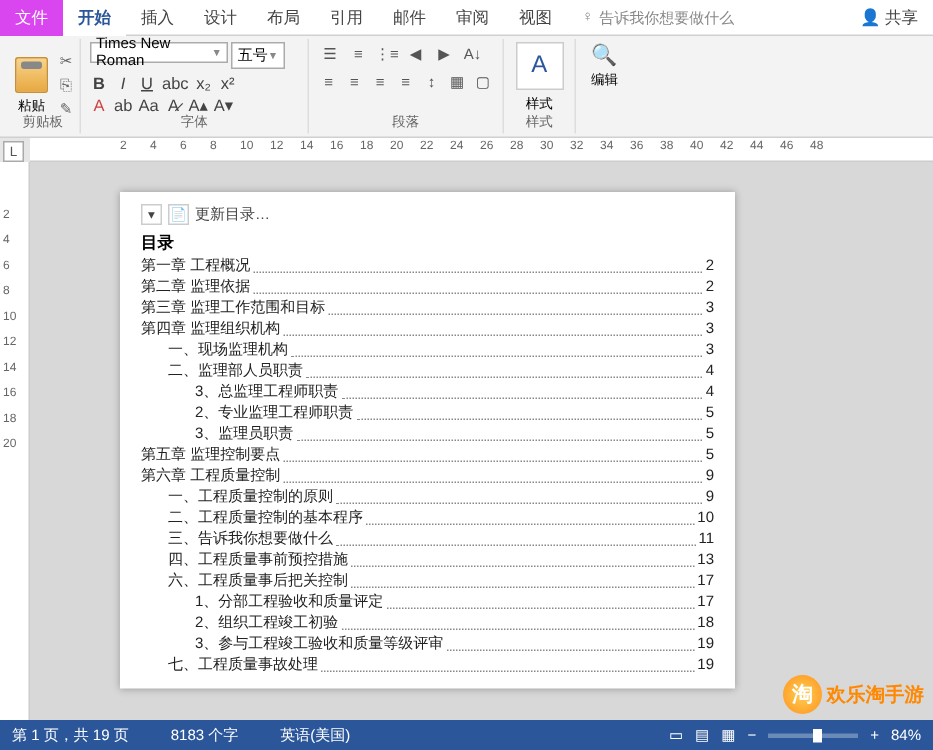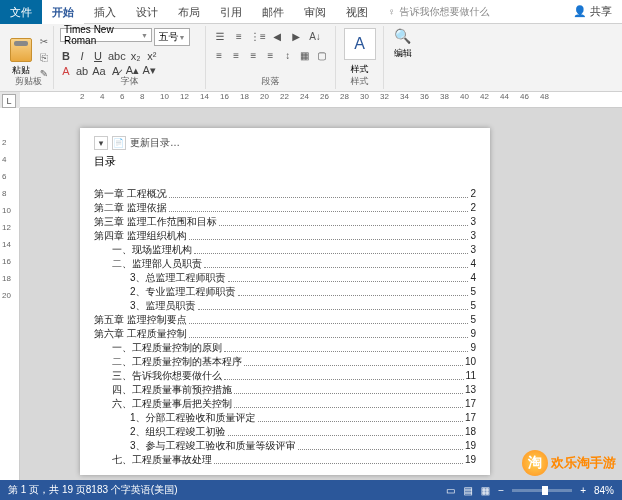--- a/index.html
+++ b/index.html
@@ -1,19 +1,19 @@
 <!DOCTYPE html>
 <html><head>
 <meta charset="utf-8">
 <style>
 *{margin:0;padding:0;box-sizing:border-box;font-family:"Microsoft YaHei",SimSun,sans-serif}
 body{width:622px;height:500px;background:#e6e6e6;overflow:hidden;position:relative;font-size:11px}
 .menubar{height:24px;background:#fff;display:flex;align-items:center;border-bottom:1px solid #d0d0d0}
 .mtab{padding:0 10px;height:24px;line-height:24px;font-size:11px;color:#444;cursor:pointer}
-.mtab.dark{background:#0369a1;color:#fff}
+.mtab.dark{background:#d946ef;color:#fff}
 .mtab.active{background:#fff;color:#2b579a;font-weight:bold}
 .mtell{flex:1;padding-left:10px;color:#888;font-size:10px;display:flex;align-items:center;gap:4px}
 .mshare{padding:0 10px;color:#444;display:flex;align-items:center;gap:3px}
 .ribbon{height:68px;background:#f3f3f3;border-bottom:1px solid #d0d0d0;display:flex;padding:2px 4px}
 .rgroup{display:flex;flex-direction:column;padding:2px 6px;border-right:1px solid #ddd;position:relative}
 .rgroup-label{position:absolute;bottom:1px;left:0;right:0;text-align:center;font-size:9px;color:#666}
 .rgroup-body{flex:1;display:flex;align-items:center;gap:3px}
 .clip-group{width:50px}
 .paste-btn{display:flex;flex-direction:column;align-items:center;width:28px}
 .paste-icon{width:22px;height:24px;background:linear-gradient(#f9d48c,#e8a840);border:1px solid #c89030;border-radius:2px;position:relative}
@@ -35,28 +35,28 @@
 .ruler-h{height:16px;background:#fff;border-bottom:1px solid #ccc;position:relative;margin-left:20px}
 .ruler-ticks{position:absolute;top:0;left:60px;right:10px;height:16px;display:flex;font-size:8px;color:#666}
 .ruler-ticks span{width:20px;text-align:left}
 .ruler-v{position:absolute;left:0;top:108px;bottom:20px;width:20px;background:#fff;border-right:1px solid #ccc}
 .ruler-v-ticks{display:flex;flex-direction:column;font-size:8px;color:#666;padding-top:30px}
 .ruler-v-ticks span{height:17px;padding-left:2px}
 .doc-area{position:absolute;left:20px;right:0;top:108px;bottom:20px;background:#d8d8d8;overflow:hidden}
 .page{position:absolute;left:60px;top:20px;width:410px;background:#fff;box-shadow:0 0 5px rgba(0,0,0,0.3);padding:8px 14px}
 .toc-tools{display:flex;gap:4px;margin-bottom:4px;align-items:center;font-size:10px;color:#444}
 .toc-tool-icon{width:14px;height:14px;border:1px solid #ccc;display:flex;align-items:center;justify-content:center;font-size:9px}
-.toc-title{font-size:11px;font-weight:normal;margin-bottom:18px}
+.toc-title{font-size:11px;font-weight:bold;margin-bottom:2px}
 .toc-line{display:flex;font-size:10px;line-height:14px;color:#222}
 .toc-text{white-space:nowrap}
 .toc-dots{flex:1;border-bottom:1px dotted #888;margin:0 2px 3px 2px}
 .toc-page{white-space:nowrap}
 .ind1{padding-left:18px}
 .ind2{padding-left:36px}
-.statusbar{position:absolute;bottom:0;left:0;right:0;height:20px;background:#2b579a;color:#fff;display:flex;align-items:center;padding:0 8px;font-size:10px;gap:0}
+.statusbar{position:absolute;bottom:0;left:0;right:0;height:20px;background:#2b579a;color:#fff;display:flex;align-items:center;padding:0 8px;font-size:10px;gap:28px}
 .status-right{margin-left:auto;display:flex;align-items:center;gap:8px}
 .zoom-slider{width:60px;height:3px;background:#6a8ab8;position:relative}
 .zoom-slider::after{content:"";position:absolute;left:50%;top:-3px;width:6px;height:9px;background:#fff}
 .watermark{position:absolute;right:6px;bottom:24px;display:flex;align-items:center;gap:3px;font-size:13px;color:#ff8800;font-weight:bold;pointer-events:none}
 .wm-logo{width:26px;height:26px;border-radius:50%;background:radial-gradient(#ffd050,#ff9020);display:flex;align-items:center;justify-content:center;color:#fff;font-size:14px}
 .chev{font-size:7px;color:#888}
 .L-box{position:absolute;left:2px;top:94px;width:14px;height:14px;border:1px solid #aaa;background:#fff;font-size:9px;text-align:center;line-height:12px;color:#555}
 </style>
 </head>
 <body>

